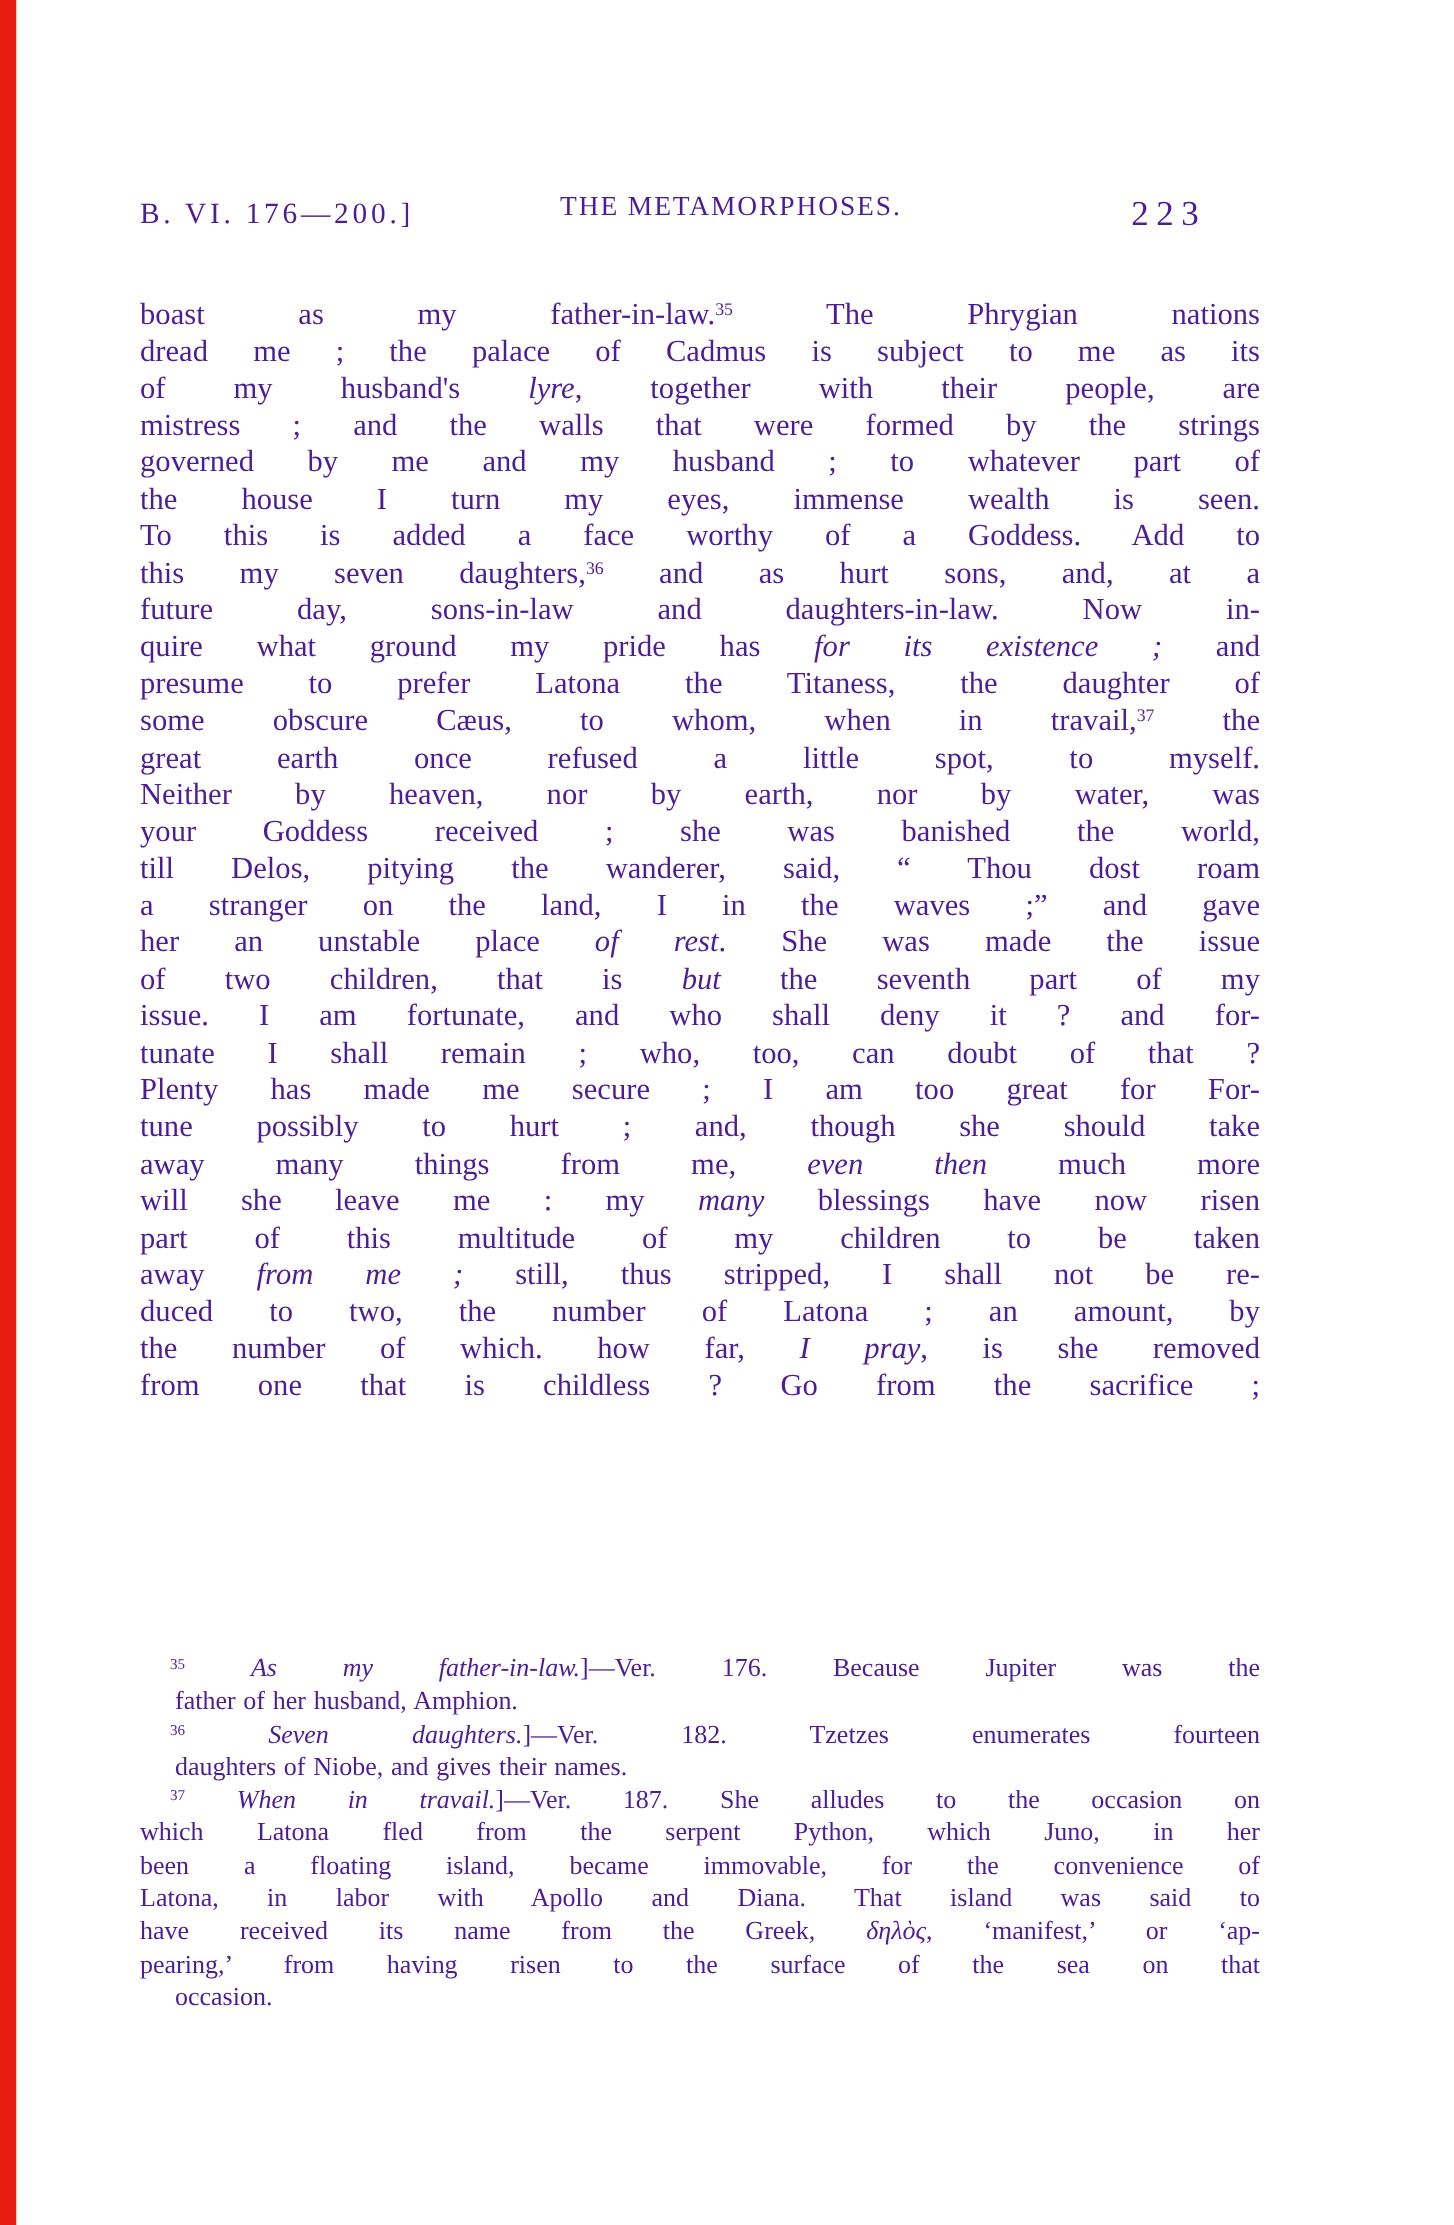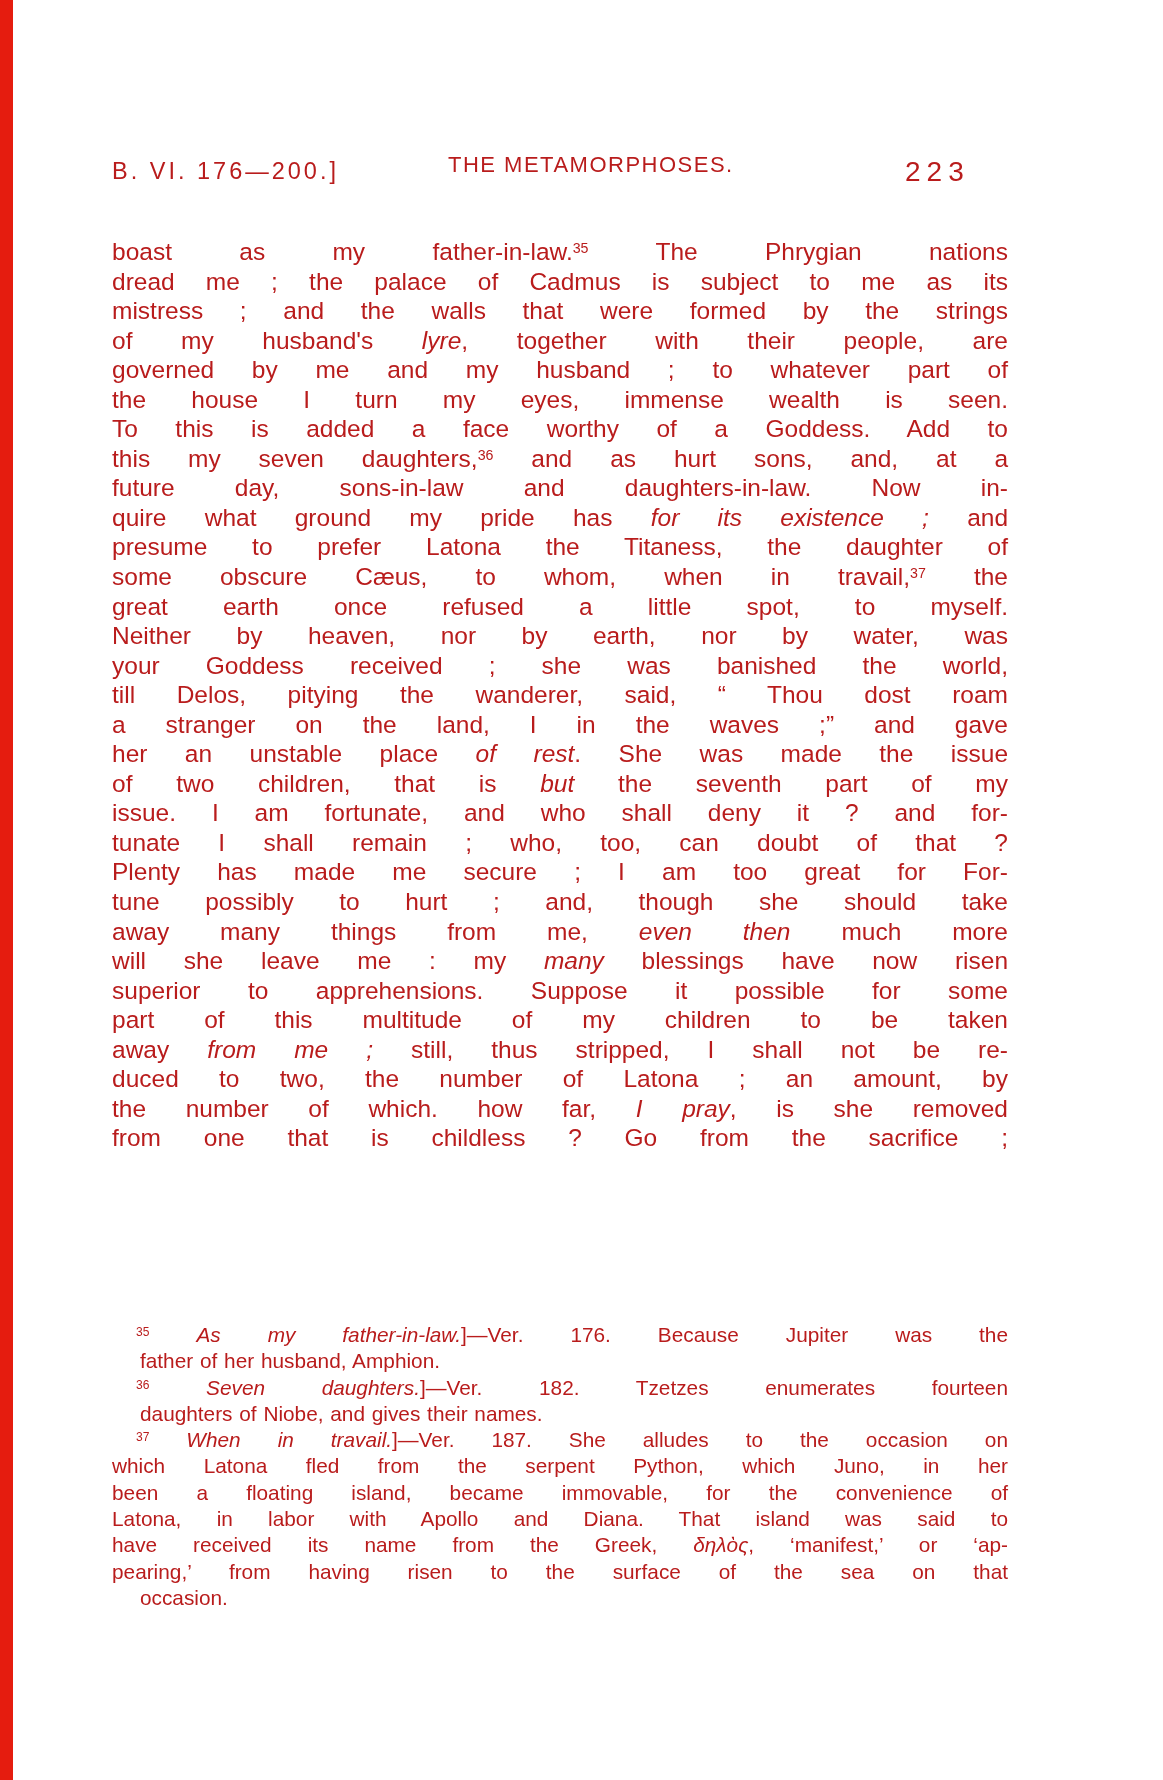--- a/index.html
+++ b/index.html
@@ -1,21 +1,21 @@
 <!DOCTYPE html>
 <html><head>
 <meta charset="utf-8">
 <style>
   html,body{margin:0;padding:0;background:#ffffff;}
   .page{
     position:relative;
     width:1163px;height:1780px;
     background:#ffffff;
-    font-family:Liberation Sans, sans-serif;
-    color:#b91c1c;
+    font-family:Liberation Serif, serif;
+    color:#4c1d95;
     overflow:hidden;
   }
   .red-edge{
     position:absolute;left:0;top:0;width:13px;height:1780px;
     background:#e51c0f;
   }
   
   .header{position:absolute;left:112px;top:150px;width:896px;height:44px;}
   .hdr-section{
     position:absolute;left:0;top:8px;
@@ -61,22 +61,22 @@
 
   <div class="header">
     <span class="hdr-section">B. VI. 176—200.]</span>
     <span class="hdr-title">THE METAMORPHOSES.</span>
     <span class="hdr-pagenum">223</span>
   </div>
 
   <div class="bodytext" id="bodytext">
       <div class="tline"><span>boast as my father-in-law.</span><span class="sup">35</span><span> The Phrygian nations</span></div>
       <div class="tline"><span>dread me ; the palace of Cadmus is subject to me as its</span></div>
+      <div class="tline"><span>of my husband's </span><span class="i">lyre</span><span>, together with their people, are</span></div>
       <div class="tline"><span>mistress ; and the walls that were formed by the strings</span></div>
-      <div class="tline"><span>of my husband's </span><span class="i">lyre</span><span>, together with their people, are</span></div>
       <div class="tline"><span>governed by me and my husband ; to whatever part of</span></div>
       <div class="tline"><span>the house I turn my eyes, immense wealth is seen.</span></div>
       <div class="tline"><span>To this is added a face worthy of a Goddess. Add to</span></div>
       <div class="tline"><span>this my seven daughters,</span><span class="sup">36</span><span> and as hurt sons, and, at a</span></div>
       <div class="tline"><span>future day, sons-in-law and daughters-in-law. Now in-</span></div>
       <div class="tline"><span>quire what ground my pride has </span><span class="i">for its existence ;</span><span> and</span></div>
       <div class="tline"><span>presume to prefer Latona the Titaness, the daughter of</span></div>
       <div class="tline"><span>some obscure Cæus, to whom, when in travail,</span><span class="sup">37</span><span> the</span></div>
       <div class="tline"><span>great earth once refused a little spot, to myself.</span></div>
       <div class="tline"><span>Neither by heaven, nor by earth, nor by water, was</span></div>
@@ -84,21 +84,20 @@
       <div class="tline"><span>till Delos, pitying the wanderer, said, “ Thou dost roam</span></div>
       <div class="tline"><span>a stranger on the land, I in the waves ;” and gave</span></div>
       <div class="tline"><span>her an unstable place </span><span class="i">of rest</span><span>. She was made the issue</span></div>
       <div class="tline"><span>of two children, that is </span><span class="i">but</span><span> the seventh part of my</span></div>
       <div class="tline"><span>issue. I am fortunate, and who shall deny it ? and for-</span></div>
       <div class="tline"><span>tunate I shall remain ; who, too, can doubt of that ?</span></div>
       <div class="tline"><span>Plenty has made me secure ; I am too great for For-</span></div>
       <div class="tline"><span>tune possibly to hurt ; and, though she should take</span></div>
       <div class="tline"><span>away many things from me, </span><span class="i">even then</span><span> much more</span></div>
       <div class="tline"><span>will she leave me : my </span><span class="i">many</span><span> blessings have now risen</span></div>
-      <div class="tline"><span>superior to apprehensions. Suppose it possible for some</span></div>
       <div class="tline"><span>part of this multitude of my children to be taken</span></div>
       <div class="tline"><span>away </span><span class="i">from me ;</span><span> still, thus stripped, I shall not be re-</span></div>
       <div class="tline"><span>duced to two, the number of Latona ; an amount, by</span></div>
       <div class="tline"><span>the number of which. how far, </span><span class="i">I pray</span><span>, is she removed</span></div>
       <div class="tline"><span>from one that is childless ? Go from the sacrifice ;</span></div>
     </div>
 
   <div class="footnotes" id="footnotes">
       <div class="tline indent"><span class="sup">35</span><span> </span><span class="i">As my father-in-law.</span><span>]—Ver. 176. Because Jupiter was the</span></div>
       <div class="tline end"><span>father of her husband, Amphion.</span></div>

